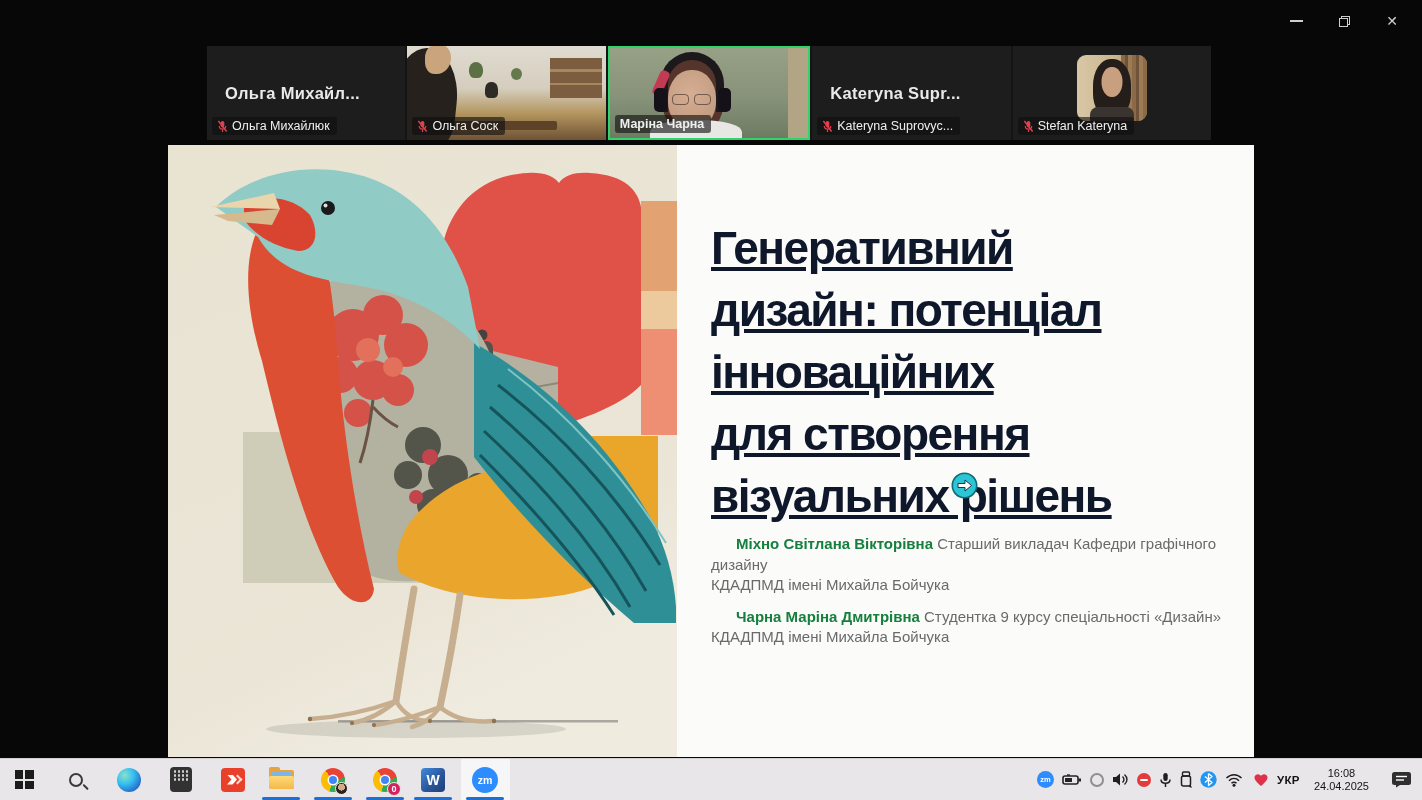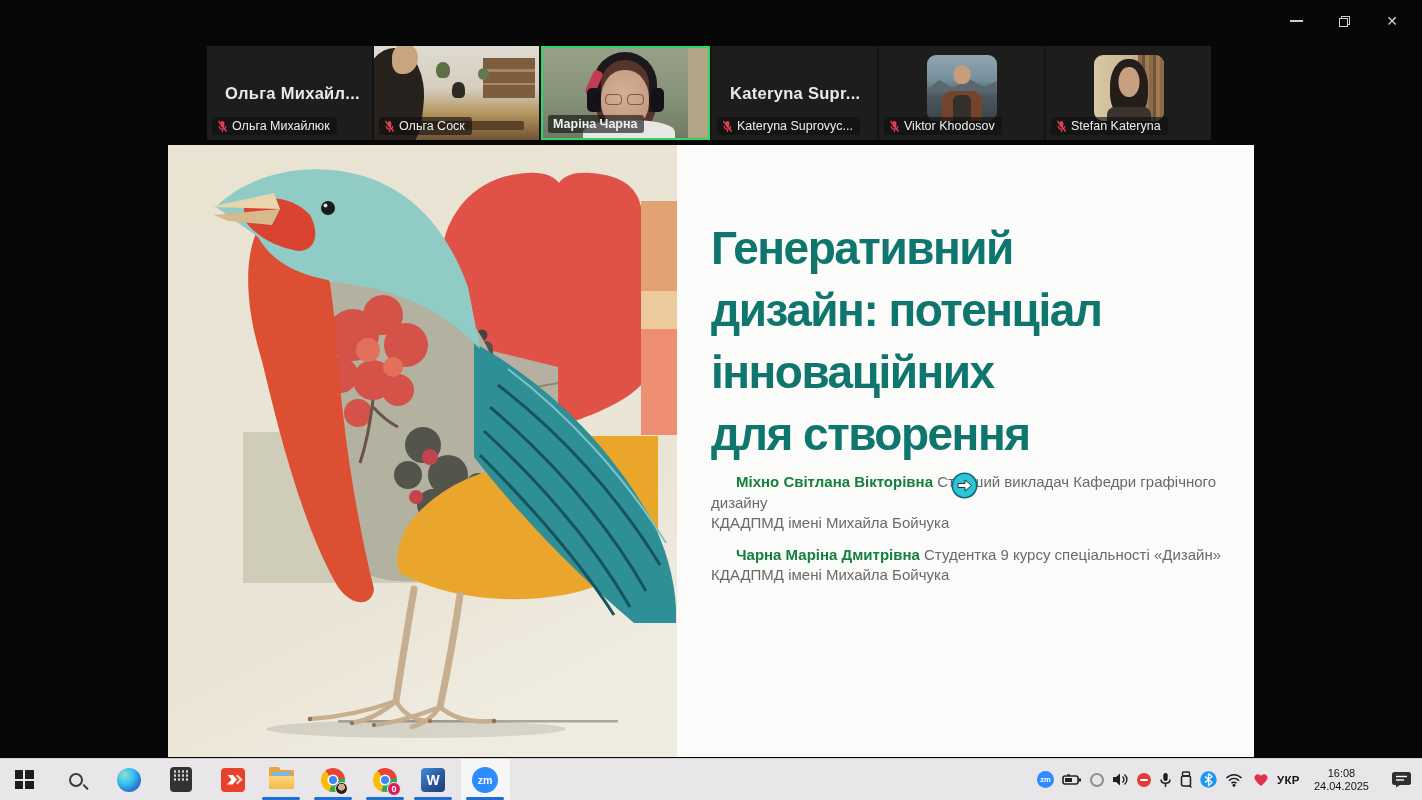--- a/index.html
+++ b/index.html
@@ -61,21 +61,21 @@
   .av-stefan .books { position:absolute; right:0; top:0; width:26px; height:100%;
       background:repeating-linear-gradient(90deg,#8a6a48 0 4px,#6f5237 4px 7px,#9c7c55 7px 11px); }
   .av-stefan .hair { position:absolute; left:50%; top:4px; transform:translateX(-50%); width:38px; height:58px; background:#241d19; border-radius:46% 46% 40% 40%; }
   .av-stefan .face { position:absolute; left:50%; top:12px; transform:translateX(-50%); width:21px; height:30px; background:#c9a07f; border-radius:48%; }
   .av-stefan .body { position:absolute; left:50%; bottom:-2px; transform:translateX(-50%); width:44px; height:16px; background:#3a3430; border-radius:8px 8px 0 0; }
 
   
   .slide { position:absolute; left:168px; top:145px; width:1086px; height:612px; background:#fbfbfa; display:flex; }
   .artwork { width:509px; height:612px; flex:0 0 auto; }
   .slide-text { flex:1; padding:72px 24px 0 34px; }
-  .title-line { font-size:46px; line-height:62px; font-weight:bold; letter-spacing:-1.5px; color:#0f766e; }
+  .title-line { font-size:46px; line-height:62px; font-weight:bold; letter-spacing:-1.5px; color:#0f172a;text-decoration:underline; }
   .credits { margin-top:7px; width:525px; }
   .credit { font-size:15px; line-height:20.5px; color:#6a6a6a; margin-bottom:11px; }
   .credit b { color:#15803d;margin-left:25px; }
 
   
   .pointer { position:absolute; left:951px; top:472px; width:27px; height:27px; z-index:40; }
 
   
   .taskbar { position:absolute; left:0; bottom:0; width:100%; height:42px; background:#e9e6e9; border-top:1px solid #d4d1d4; }
   .tb-icon { position:absolute; top:50%; transform:translate(-50%,-50%); width:26px; height:26px; display:flex; align-items:center; justify-content:center; }
@@ -203,37 +203,20 @@
         <svg class="micoff" viewBox="0 0 12 14">
           <rect x="4" y="1" width="4" height="7" rx="2" fill="#e0404e"></rect>
           <path d="M2.5 6.5 C2.5 11 9.5 11 9.5 6.5" stroke="#e0404e" stroke-width="1.3" fill="none"></path>
           <line x1="6" y1="10.5" x2="6" y2="13" stroke="#e0404e" stroke-width="1.3"></line>
           <line x1="1.5" y1="1" x2="10.5" y2="12.5" stroke="#e0404e" stroke-width="1.6"></line>
         </svg>
         <span>Kateryna Suprovyc...</span>
       </div>
     </div>
 
-    <div class="tile">
-      <div class="avatar av-viktor">
-        <div class="mt"></div>
-          <div class="head"></div>
-          <div class="body"></div>
-          <div class="vest"></div>
-      </div>
-      <div class="namepill">
-        <svg class="micoff" viewBox="0 0 12 14">
-          <rect x="4" y="1" width="4" height="7" rx="2" fill="#e0404e"></rect>
-          <path d="M2.5 6.5 C2.5 11 9.5 11 9.5 6.5" stroke="#e0404e" stroke-width="1.3" fill="none"></path>
-          <line x1="6" y1="10.5" x2="6" y2="13" stroke="#e0404e" stroke-width="1.3"></line>
-          <line x1="1.5" y1="1" x2="10.5" y2="12.5" stroke="#e0404e" stroke-width="1.6"></line>
-        </svg>
-        <span>Viktor Khodosov</span>
-      </div>
-    </div>
 
     <div class="tile">
       <div class="avatar av-stefan">
         <div class="books"></div>
           <div class="hair"></div>
           <div class="face"></div>
           <div class="body"></div>
       </div>
       <div class="namepill">
         <svg class="micoff" viewBox="0 0 12 14">
@@ -354,20 +337,21 @@
         <circle cx="206" cy="580" r="2"></circle>
           <circle cx="326" cy="576" r="2.2"></circle>
       </g>
     </svg>
 
     <div class="slide-text">
       <div class="title-line">Генеративний</div>
       <div class="title-line">дизайн: потенціал</div>
       <div class="title-line">інноваційних</div>
       <div class="title-line">для створення</div>
+      <div class="title-line">візуальних рішень</div>
 
       <div class="credits">
         <div class="credit">
           <b>Міхно Світлана Вікторівна</b><span> Старший викладач Кафедри графічного дизайну</span><br>
           <span>КДАДПМД імені Михайла Бойчука</span>
         </div>
         <div class="credit">
           <b>Чарна Маріна Дмитрівна</b><span> Студентка 9 курсу спеціальності «Дизайн»</span><br>
           <span>КДАДПМД імені Михайла Бойчука</span>
         </div>

